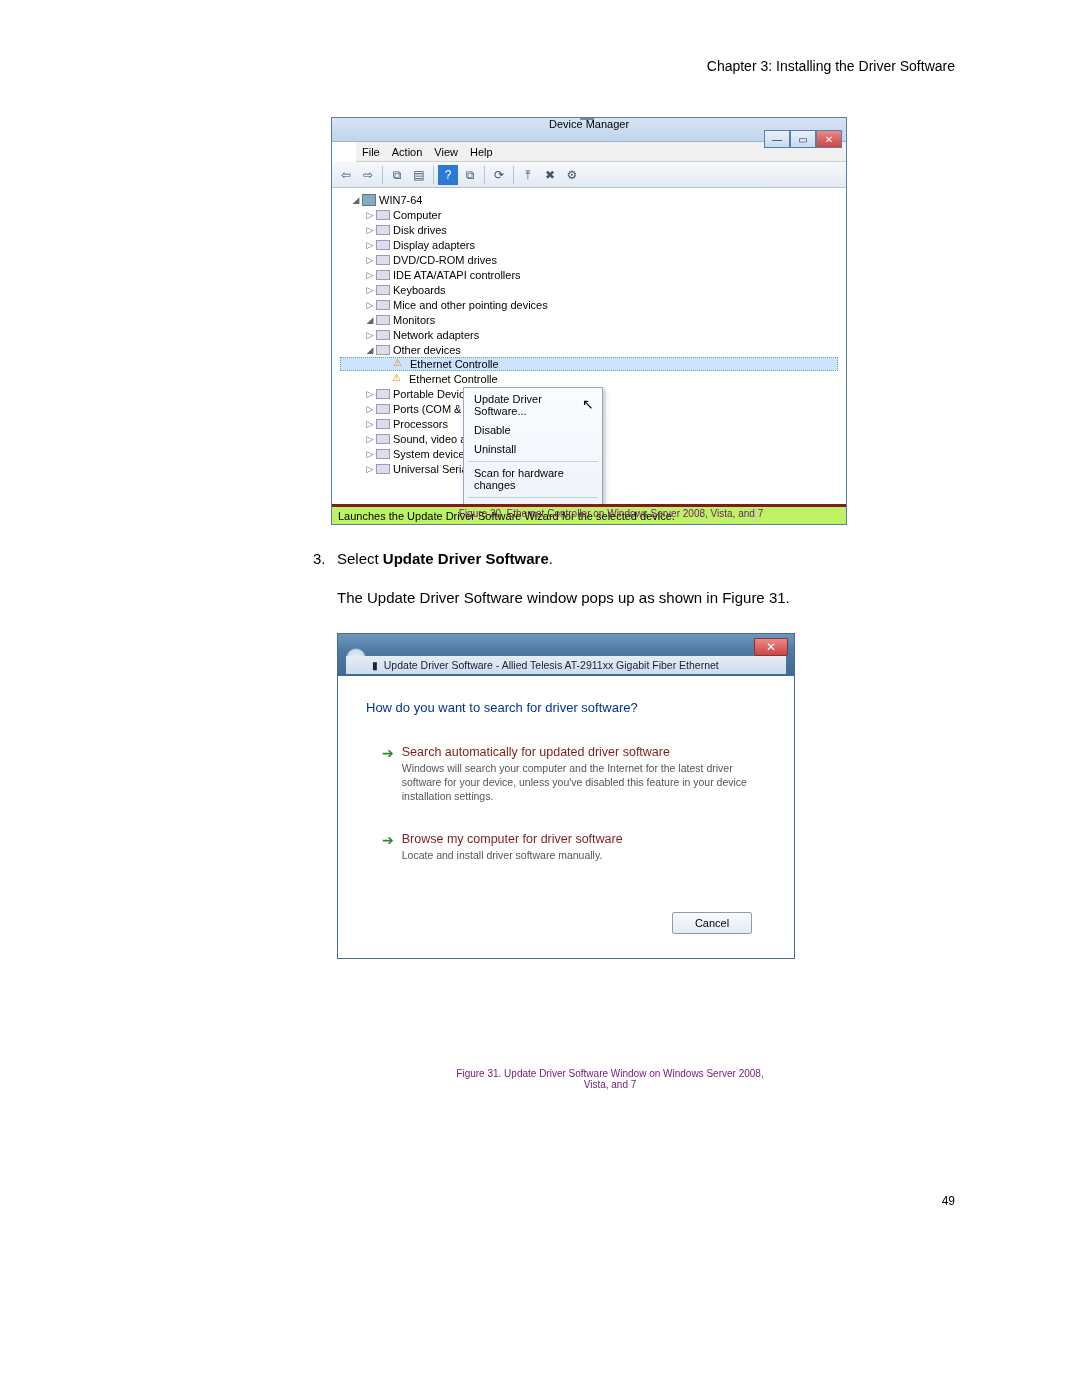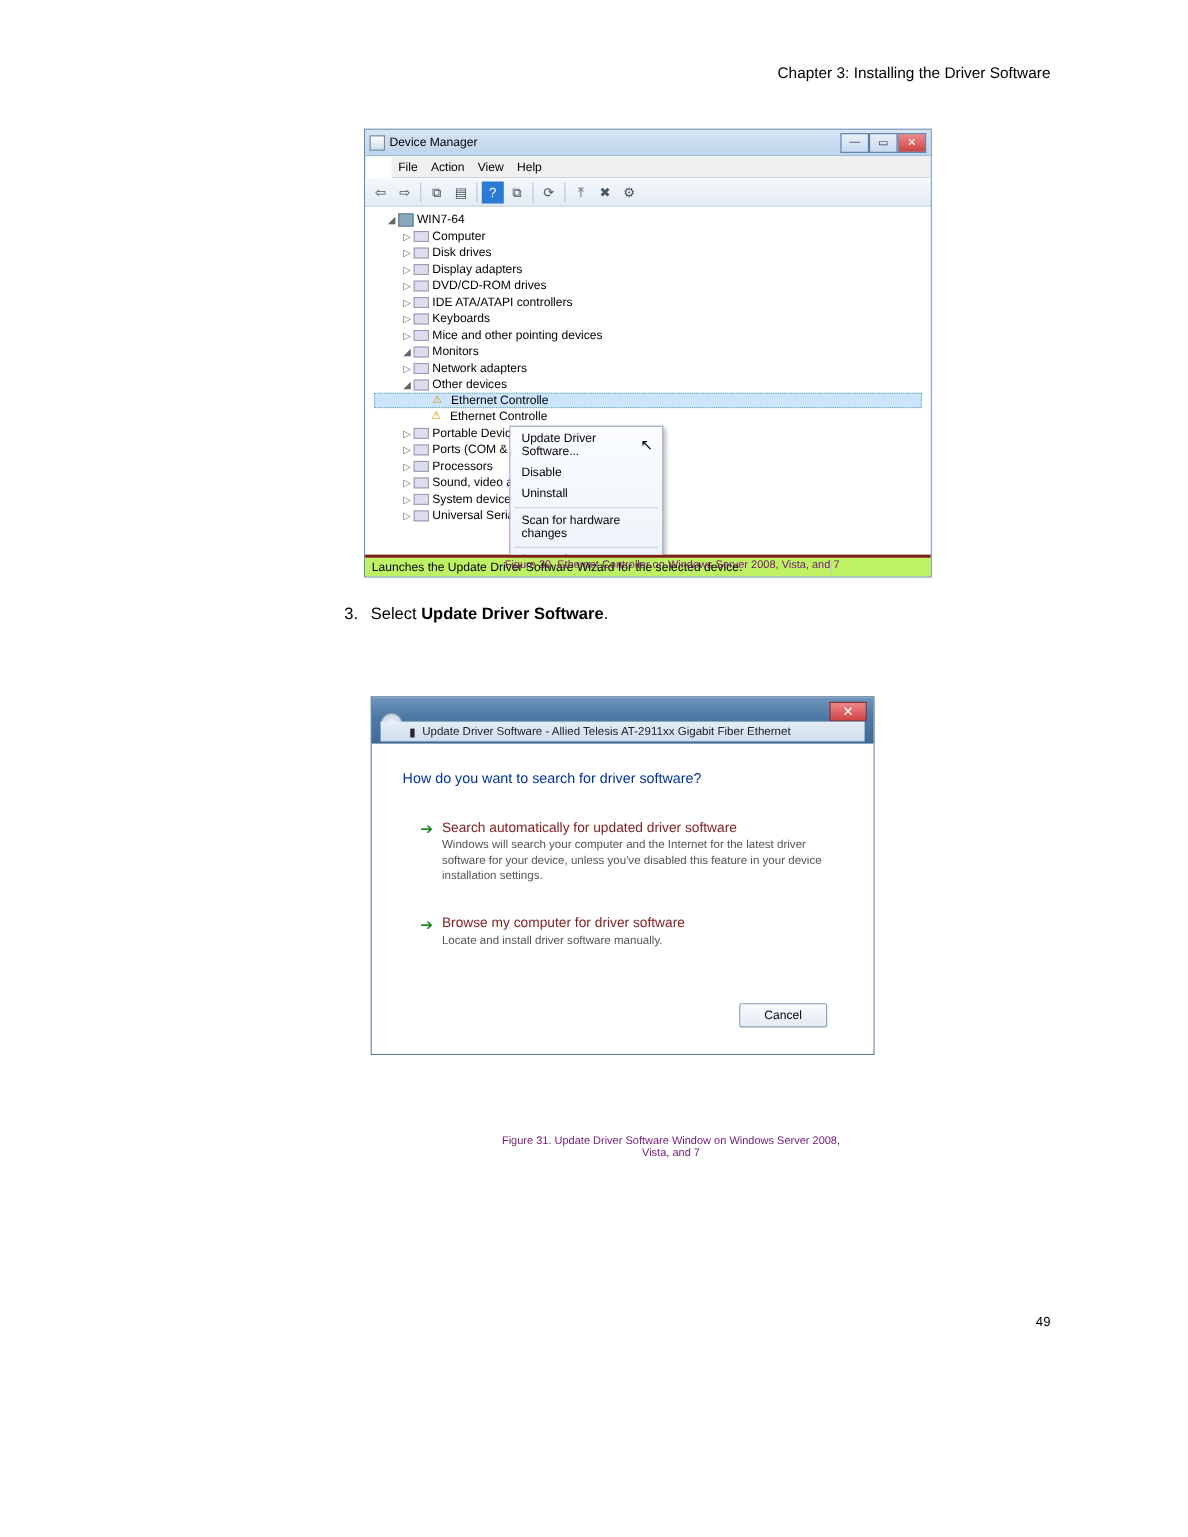--- a/index.html
+++ b/index.html
@@ -35,20 +35,21 @@
   .dm-titlebar {
     height: 24px;
     background: linear-gradient(#d7e4f2, #bfd5ec);
     display: flex;
     align-items: center;
     padding: 0 4px;
     font-size: 11px;
     color: #000;
     border-bottom: 1px solid #9ab6d3;
     font-family: "Segoe UI", Tahoma, sans-serif;
+    flex-direction: column;
   }
   .dm-titlebar .title-icon {
     width: 14px; height: 14px;
     margin-right: 4px;
     display: inline-block;
     position: relative;
   }
   .dm-titlebar .title-icon::before {
     content: "";
     position: absolute; inset: 0;
@@ -174,21 +175,21 @@
   }
   
   .figcap {
     position: absolute;
     width: 560px;
     text-align: center;
     font-size: 10px;
     color: #701a75;
   }
   .figcap.a { left: 331px; top: 508px; }
-  .figcap.b { left: 330px; top: 1032px; }
+  .figcap.b { left: 330px; top: 1068px; }
   .body-step {
     position: absolute;
     left: 313px;
     top: 550px;
     font-size: 15px;
     display: flex;
     gap: 10px;
   }
   .body-step .num { width: 14px; }
   .body-line2 {
@@ -452,20 +453,21 @@
   </div>
 
   <div class="figcap a">Figure 30. Ethernet Controller on Windows Server 2008, Vista, and 7</div>
 
   <div class="body-step">
     <span class="num">3.</span>
     <span>
       <span>Select </span><b>Update Driver Software</b><span>.</span>
     </span>
   </div>
+  <div class="body-line2">The Update Driver Software window pops up as shown in Figure 31.</div>
 
   <div class="ud-window">
     <div class="ud-titlebar">
       <div class="ud-close">✕</div>
       <div class="ud-back">←</div>
       <div class="ud-innerbar" style="padding-left:26px;">
         <span>▮</span>
         <span>Update Driver Software - Allied Telesis AT-2911xx Gigabit Fiber Ethernet</span>
       </div>
     </div>

